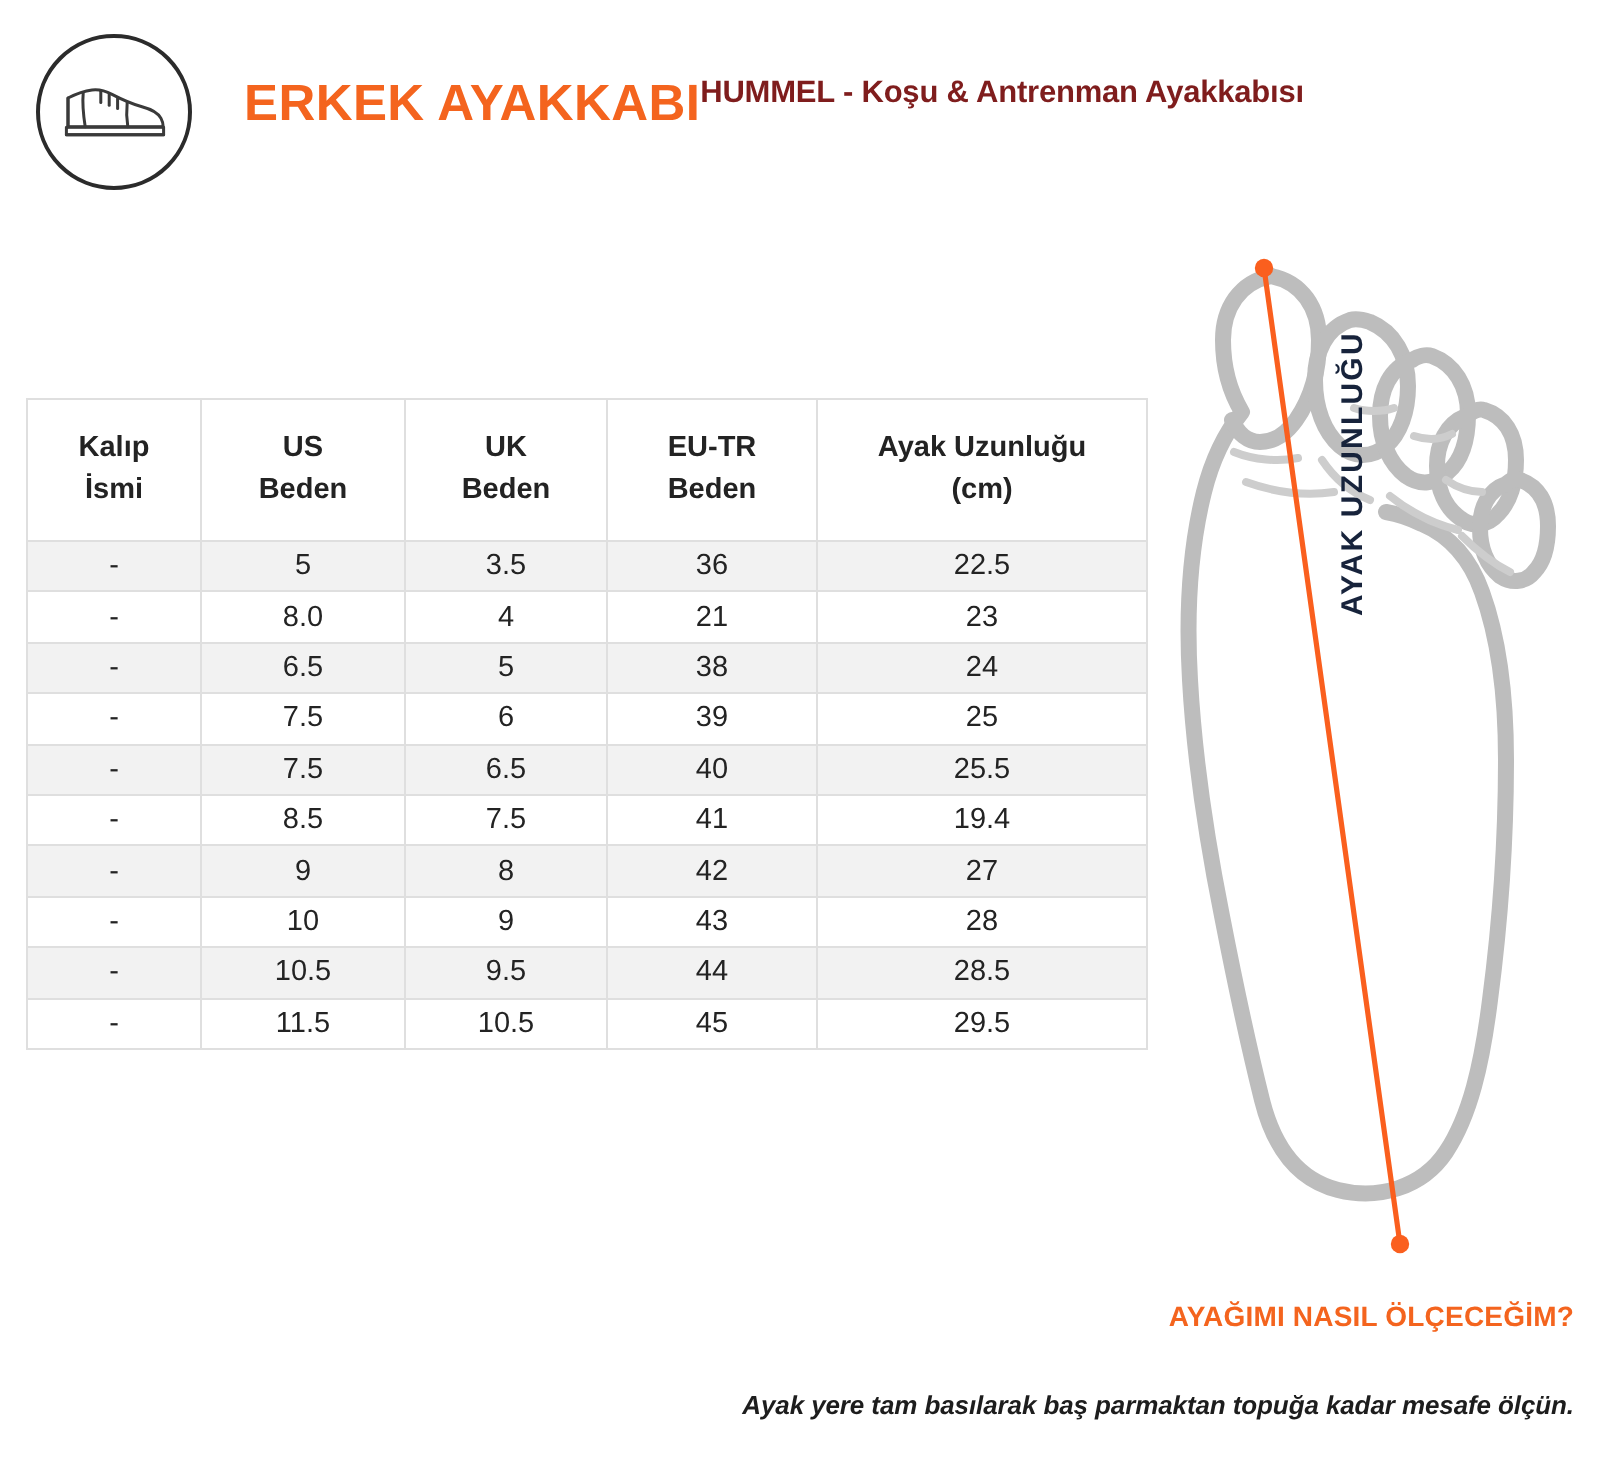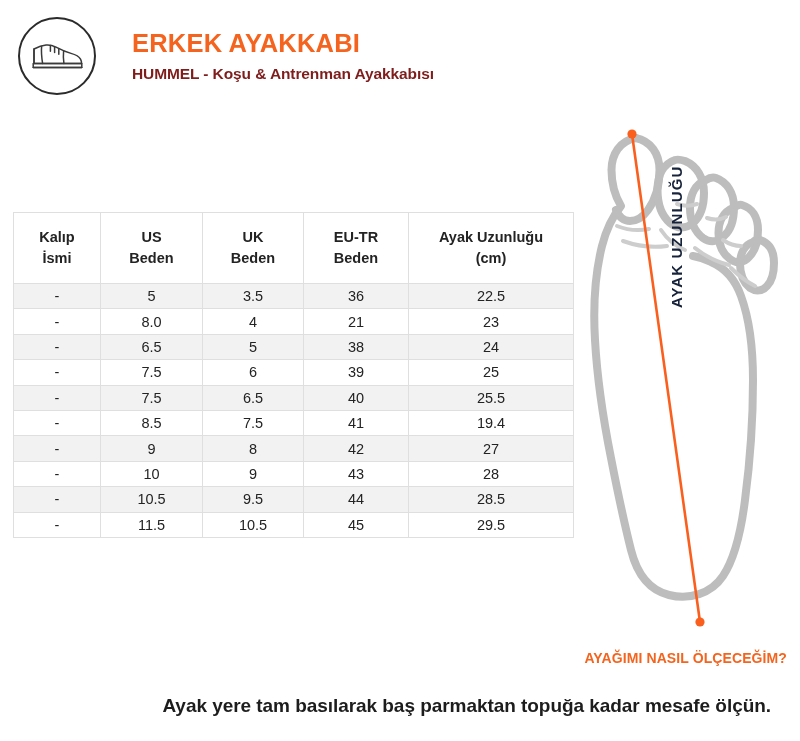--- a/index.html
+++ b/index.html
@@ -34,23 +34,23 @@
     margin-left: 18px;
     border: 2.5px solid #2b2b2b;
     border-radius: 50%;
     display: flex;
     align-items: center;
     justify-content: center;
     flex: none;
   }
   .brand-badge svg { display: block; }
   .header-text {
-    margin-left: 36px;
+    margin-left: 26px;
     display: flex;
-    flex-direction: column;
+    flex-direction: row;
     justify-content: space-between;
   }
   .title {
     font-size: 25.5px;
     font-weight: bold;
     color: #F4641E;
     letter-spacing: 0.2px;
     line-height: 1.15;
     margin: 0 0 7px 0;
   }
@@ -60,21 +60,21 @@
     color: #7f1d1d;
     letter-spacing: -0.1px;
     line-height: 1.2;
     margin: 0;
   }
 
   
   .size-table-wrap {
     position: absolute;
     left: 13px;
-    top: 212px;
+    top: 199px;
     width: 560px;
   }
   table.size-table {
     width: 560px;
     border-collapse: collapse;
     table-layout: fixed;
     font-size: 14.5px;
   }
   table.size-table th,
   table.size-table td {
@@ -137,25 +137,26 @@
     text-align: right;
   }
   .footer-heading {
     font-size: 14px;
     font-weight: bold;
     color: #F4641E;
     letter-spacing: 0.1px;
     margin: 0 0 29px 0;
   }
   .footer-note {
-    font-size: 19px;
+    font-size: 13px;
     font-weight: bold;
     color: #1d1d1d;
     letter-spacing: -0.05px;
-    margin: 16px;
+    margin: 0;
+    font-style: italic;
   }
 </style>
 </head>
 <body>
 
 <div class="header">
   <div class="brand-badge">
     <svg width="56" height="40" viewBox="0 0 56 40" aria-hidden="true">
       <g fill="none" stroke="#3a3a3a" stroke-width="1.5" stroke-linecap="round" stroke-linejoin="round">
         <path d="M5 13 C9 11 13 9.5 17 9 C21 8.5 24 9.6 27 11.2 C32 13.8 37 16 42 17.4 C46.5 18.6 50 20.4 51.5 23.2 C52.3 24.7 52.6 26.2 52.6 27.4 L5 27.4 Z"></path>

